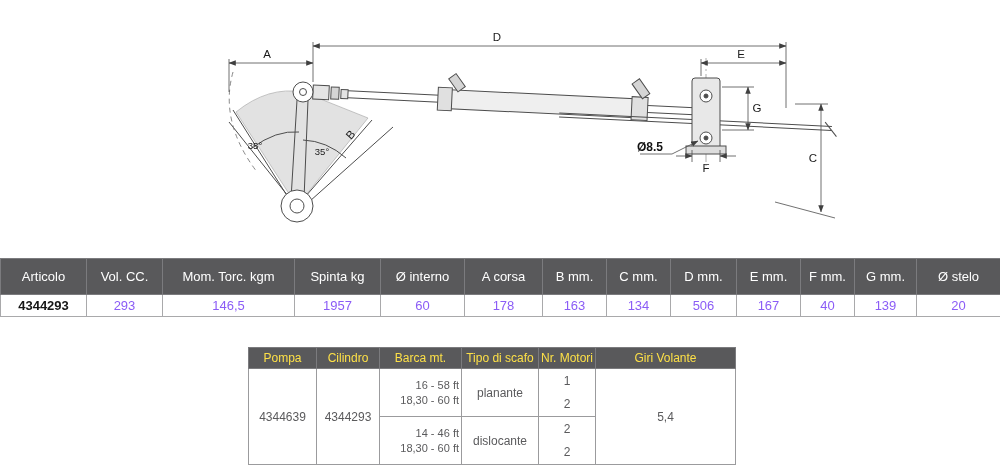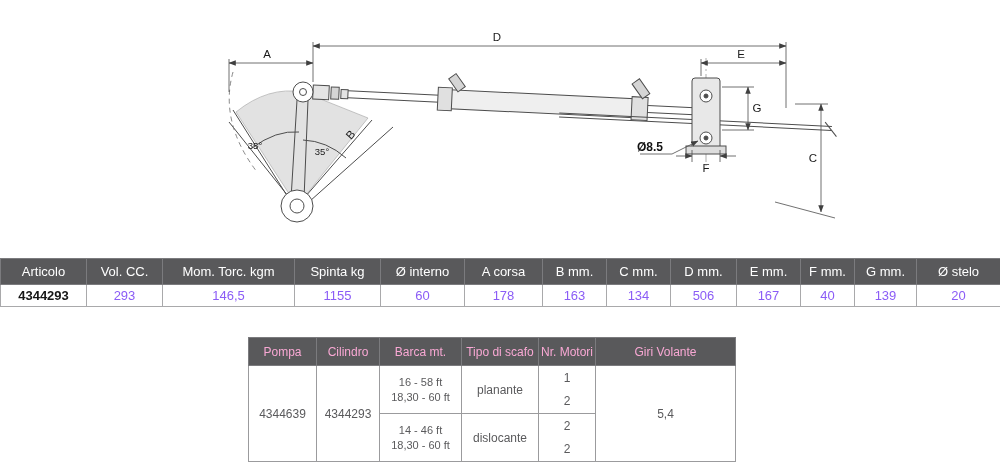--- a/index.html
+++ b/index.html
@@ -10,45 +10,45 @@
     font-family: "Liberation Sans", sans-serif;
   }
   .drawing { display: block; }
   table { border-collapse: collapse; }
 
   
   .spec-table { width: 1000px; table-layout: fixed; margin-top: 2px; }
   .spec-table th {
     background: #59595b; color: #ffffff;
     font-weight: 400; font-size: 13px;
-    height: 26px; border: 1px solid #7b7b7e;
+    height: 36px; border: 1px solid #7b7b7e;
     padding: 0; text-align: center;
   }
   .spec-table td {
     font-size: 13px; color: #8b5cf6; text-align: center;
     height: 22px; border: 1px solid #a9a9ab; background: #ffffff; padding: 0;
   }
   .spec-table td.emph { font-weight: 700; color: #161616; }
 
   
   .app-wrap { margin: 30px 0 0 248px; width: 487px; }
   .app-table { width: 487px; table-layout: fixed; }
   .app-table th {
-    background: #59595b; color: #f9a8d4;
+    background: #59595b; color: #fde047;
     font-weight: 400; font-size: 12px;
-    height: 28px; border: 1px solid #7b7b7e; padding: 0; text-align: center;
+    height: 21px; border: 1px solid #7b7b7e; padding: 0; text-align: center;
   }
   .app-table td {
     border: 1px solid #9b9b9d; font-size: 12px; color: #5a5a5c;
     text-align: center; height: 24px; padding: 0 2px; background: #ffffff;
     vertical-align: middle;
   }
   .app-table td.nb-top { border-top: none; }
   .app-table td.nb-bottom { border-bottom: none; }
-  .boat-range div { font-size: 11px; line-height: 1.3; }
+  .boat-range div { font-size: 11px; line-height: 1.3; text-align: right; }
 
   
   .dim-text { font-size: 11.5px; fill: #1a1a1a; }
   .angle-text { font-size: 9.5px; fill: #1a1a1a; }
   .hole-text { font-size: 12px; font-weight: 700; fill: #111111; }
 </style>
 </head>
 <body>
 
 <svg class="drawing" viewBox="0 0 1000 256" width="1000" height="256" xmlns="http://www.w3.org/2000/svg">
@@ -194,21 +194,21 @@
       <th>F mm.</th>
       <th>G mm.</th>
       <th>Ø stelo</th>
     </tr>
   </thead>
   <tbody>
     <tr>
       <td class="emph">4344293</td>
       <td>293</td>
       <td>146,5</td>
-      <td>1155</td>
+      <td>1957</td>
       <td>60</td>
       <td>178</td>
       <td>163</td>
       <td>134</td>
       <td>506</td>
       <td>167</td>
       <td>40</td>
       <td>139</td>
       <td>20</td>
     </tr>

